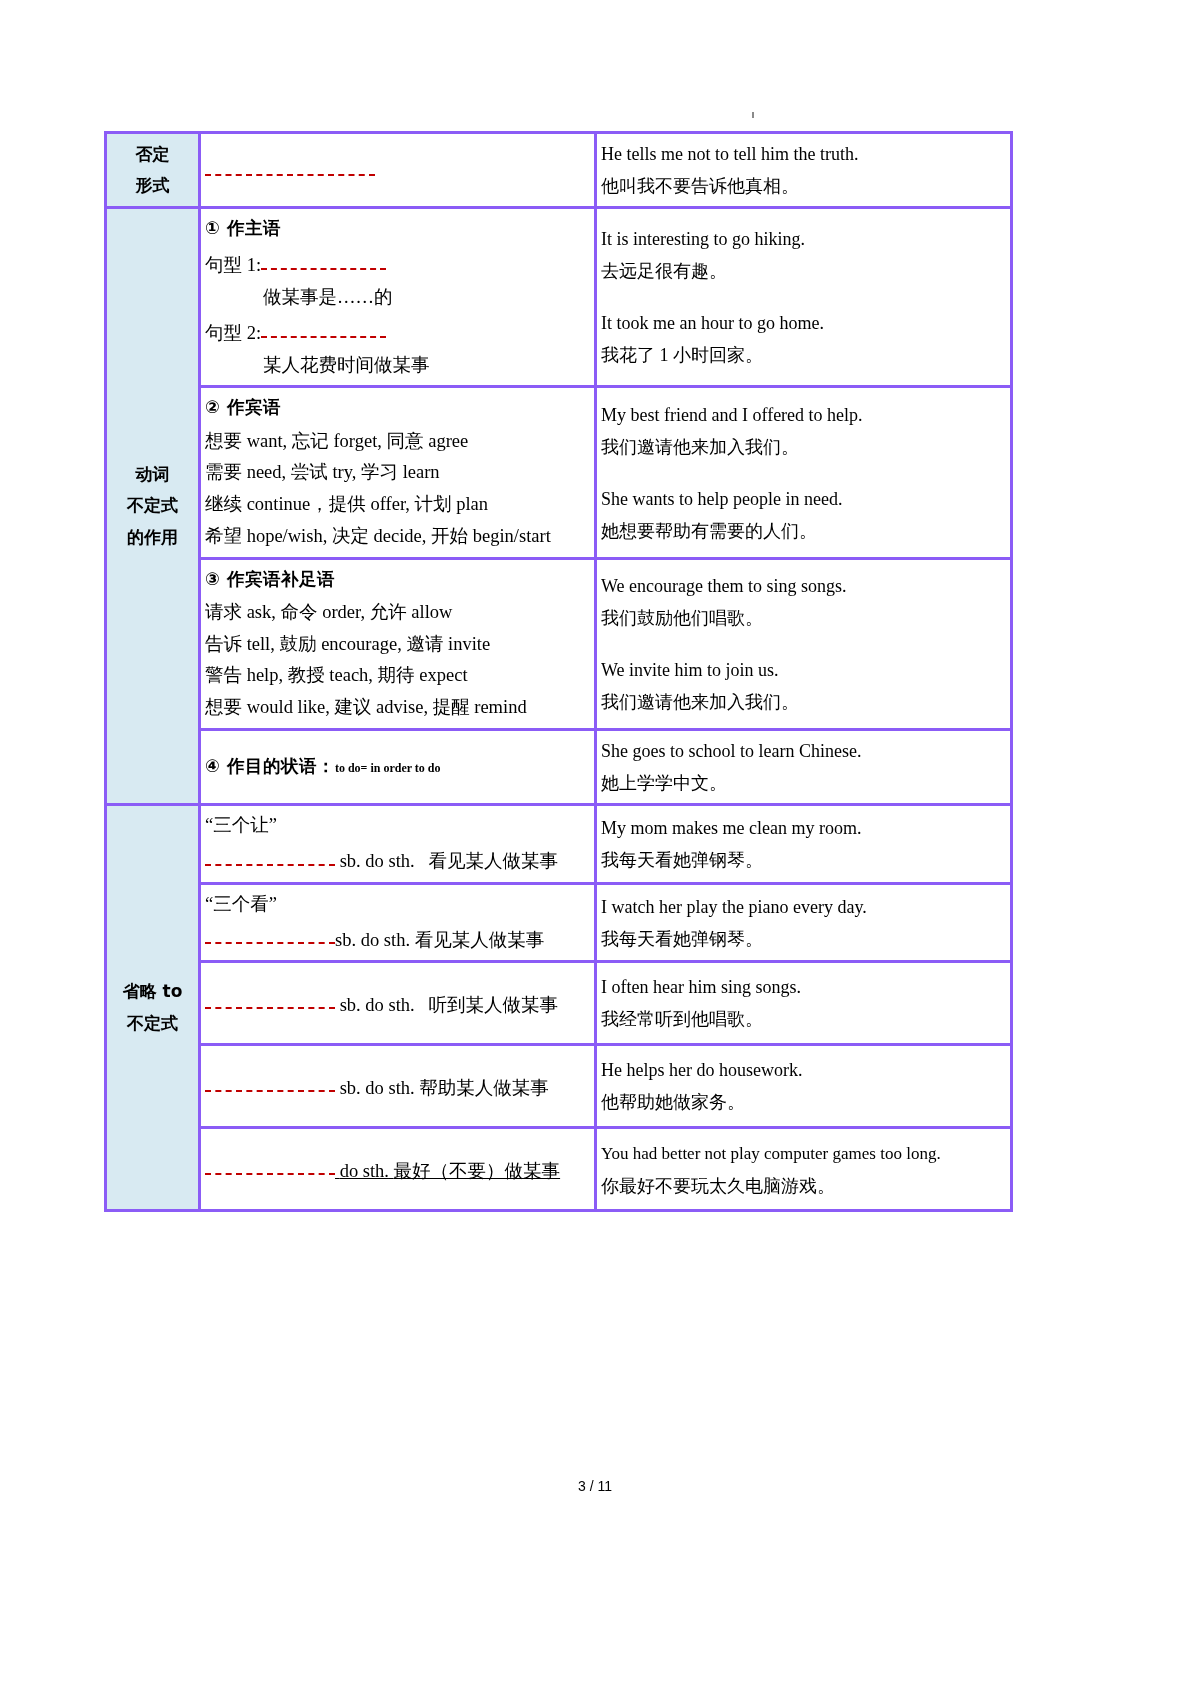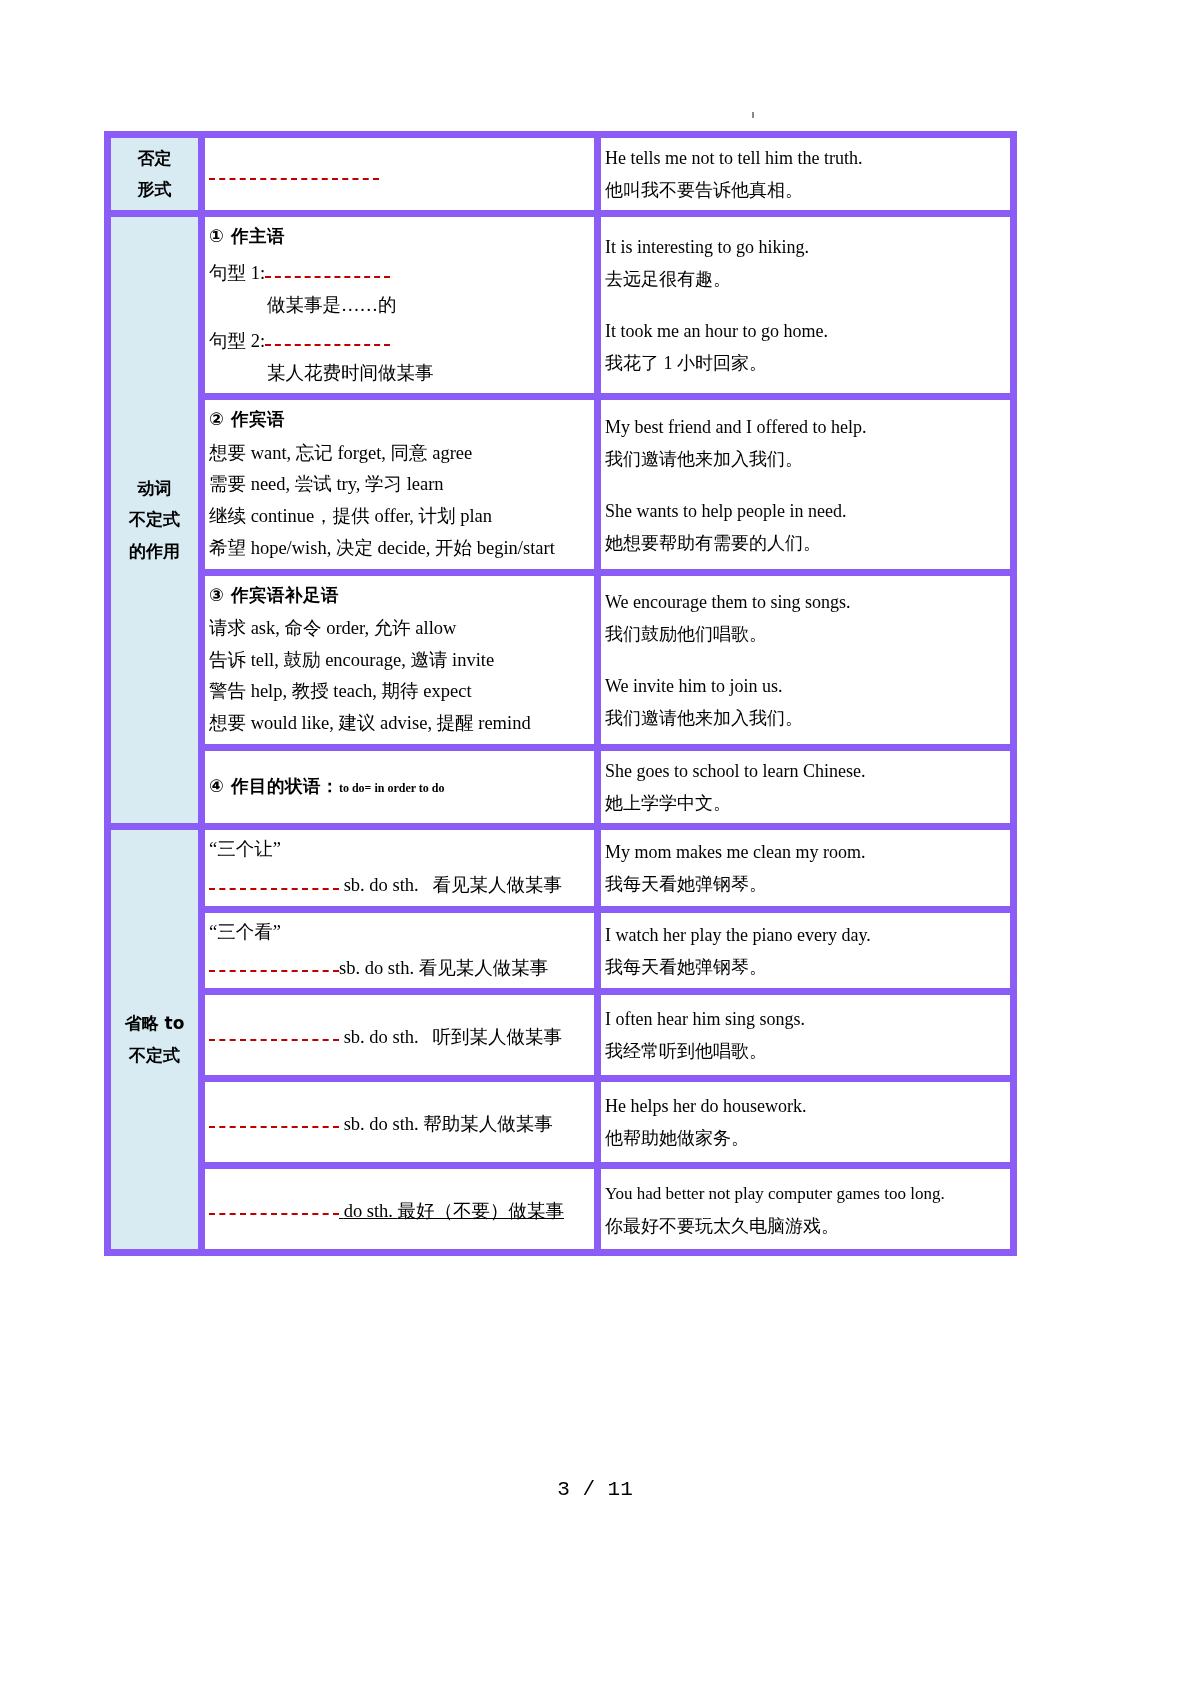--- a/index.html
+++ b/index.html
@@ -31,21 +31,21 @@
   }
   table.grammar {
     position: absolute;
     left: 104px;
     top: 131px;
     width: 906px;
     border-collapse: collapse;
     table-layout: fixed;
   }
   table.grammar td {
-    border: 7px solid #8b5cf6;
+    border: 3px solid #8b5cf6;
     vertical-align: middle;
     padding: 4px;
   }
   .col-a { width: 94px; }
   .col-b { width: 396px; }
   .col-c { width: 416px; }
 
   td.cat {
     background: #d8eaf2;
     text-align: center;
@@ -111,22 +111,22 @@
   .fillrow { display: block; white-space: nowrap; padding-top: 4px; }
   .fillrow .lead { display: inline-block; }
   .quoted { display: block; }
 
   .footer {
     position: absolute;
     left: 0;
     top: 1478px;
     width: 1190px;
     text-align: center;
-    font-size: 21px;
-    font-family: Liberation Mono, monospace;
+    font-size: 14px;
+    font-family: Liberation Sans, sans-serif;
     color: #000;
   }
 </style>
 </head>
 <body>
 
 <div class="page">
 
   <div class="tick"></div>
 

